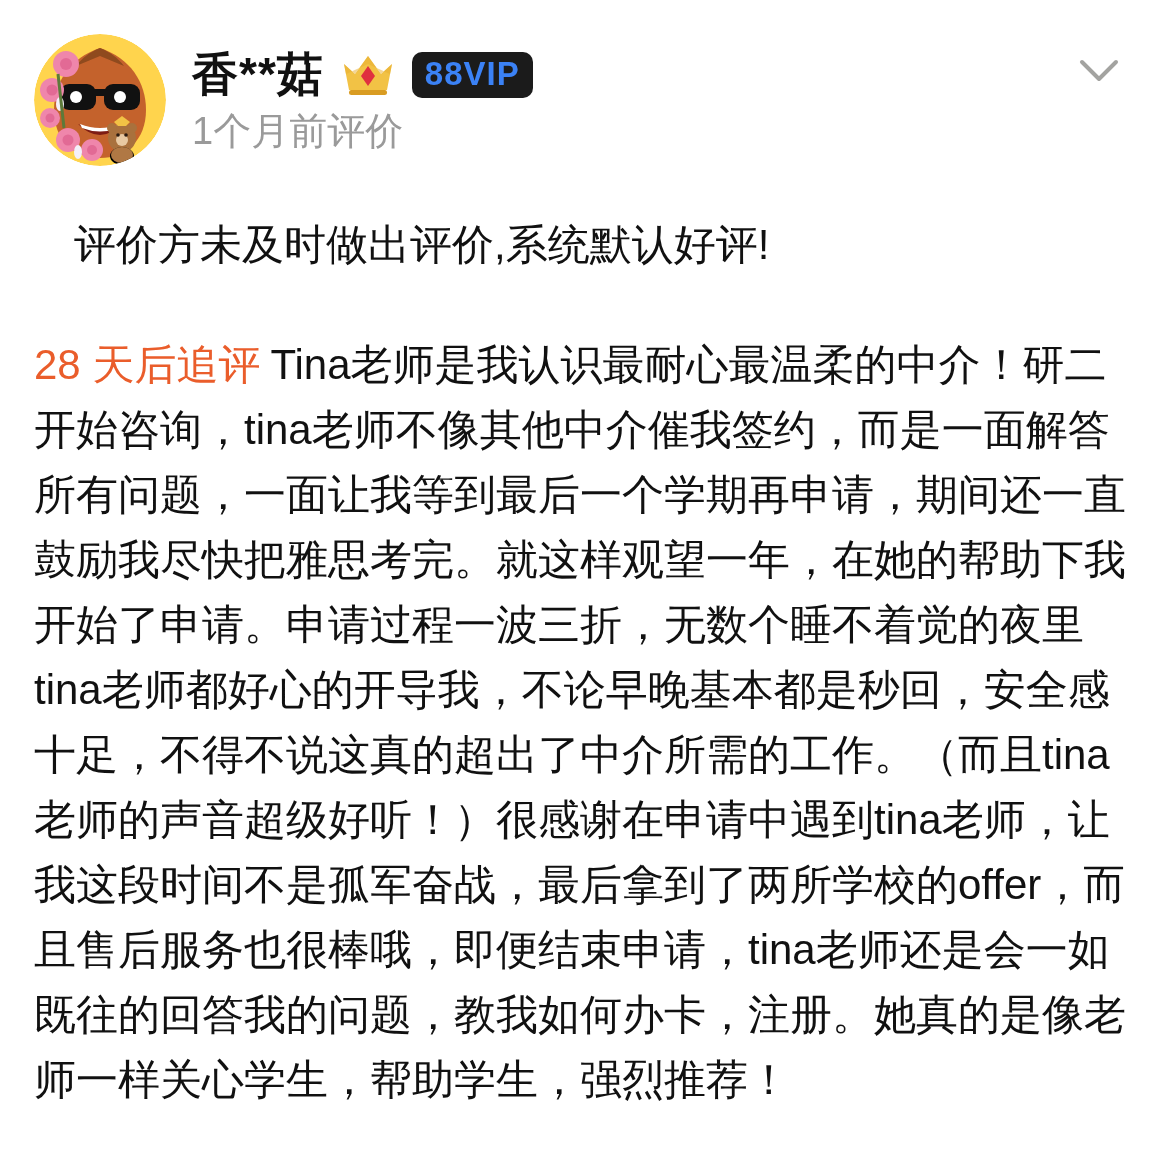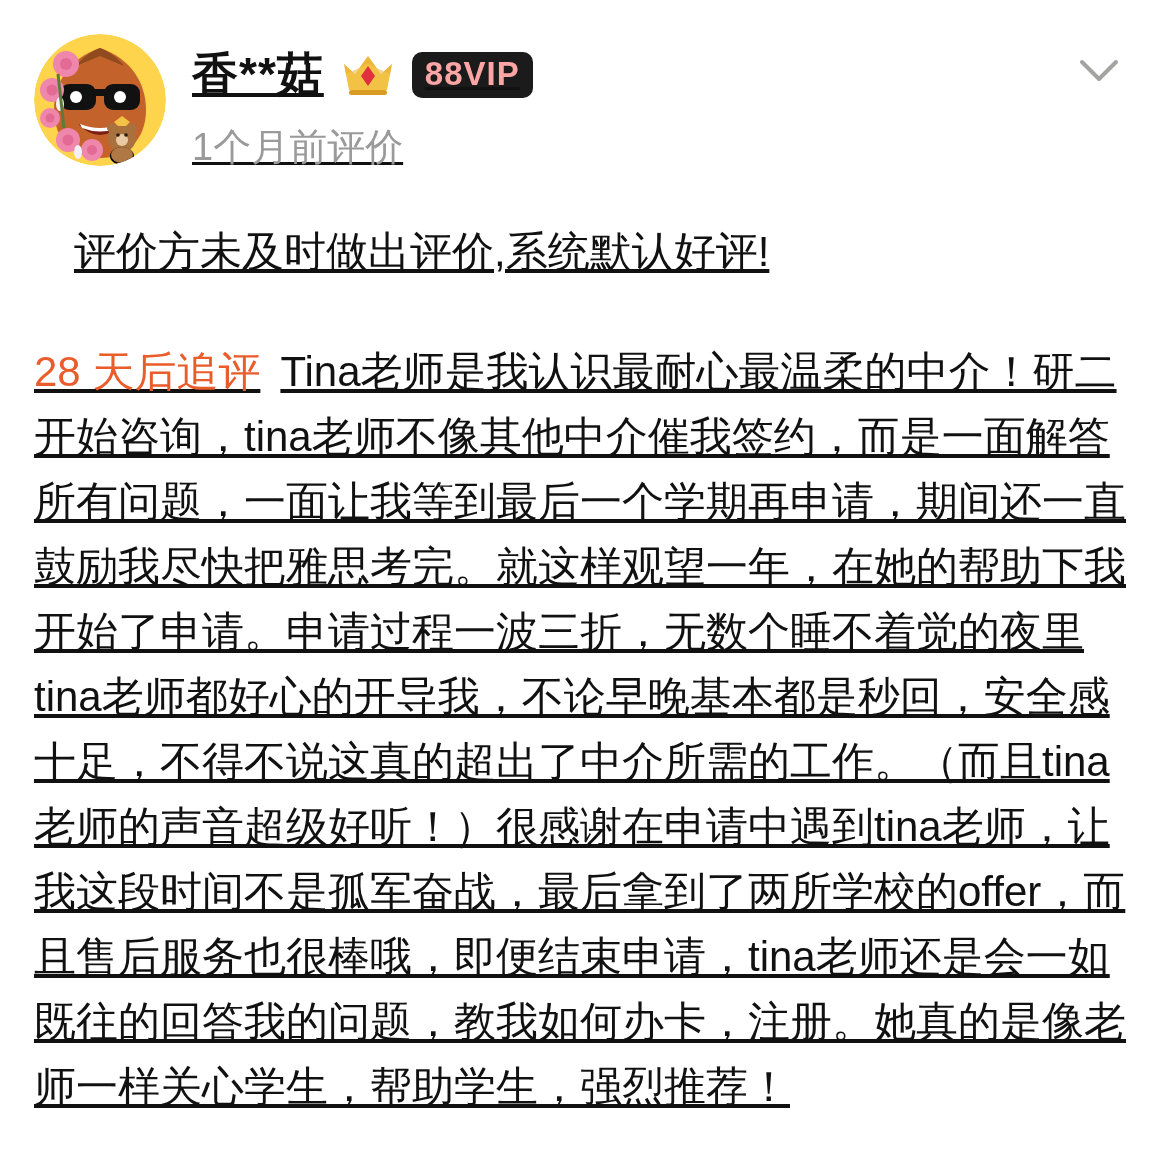--- a/index.html
+++ b/index.html
@@ -3,21 +3,21 @@
 <meta charset="utf-8">
 <style>
   * { margin: 0; padding: 0; box-sizing: border-box; }
   html, body { width: 1170px; height: 1170px; background: #ffffff; }
   body {
     font-family: "Liberation Sans", "DejaVu Sans", sans-serif;
     color: #111111;
     position: relative;
     overflow: hidden;
   }
-  .page { padding: 34px 40px 0 34px; position: relative; text-decoration: underline; }
+  .page { padding: 34px 40px 0 34px; position: relative; }
 
   
   .header { display: flex; align-items: flex-start; position: relative; }
   .avatar {
     width: 132px; height: 132px; border-radius: 50%;
     overflow: hidden; flex: 0 0 auto;
   }
   .avatar svg { display: block; width: 100%; height: 100%; }
   .header-info { margin-left: 26px; padding-top: 10px; }
   .name-row { display: flex; align-items: center; }
@@ -27,28 +27,28 @@
     margin-left: 16px;
     background: #1b1b1b;
     color: #f6eedd;
     font-size: 33px;
     font-weight: 600;
     border-radius: 10px;
     padding: 4px 13px 6px 13px;
     letter-spacing: 1px;
     line-height: 1.1;
   }
-  .timestamp { margin-top: 16px; font-size: 38px; color: #9a9a9a; }
+  .timestamp { font-size: 38px; color: #9a9a9a; }
   .chevron { position: absolute; right: 8px; top: 22px; cursor: pointer; }
 
   
   .review { margin-top: 46px; }
   .system-note { font-size: 42px; line-height: 65px; color: #111; margin-left: 40px; }
   .followup { margin-top: 55px; font-size: 42px; line-height: 65px; color: #111; }
-  .followup-label { color: #ea5d2b; margin-right: 20px; }
+  .followup-label { color: #ea5d2b; margin-right: 10px; }
 </style>
 </head>
 <body>
 
 <div class="page">
 
   <div class="header">
 
     <div class="avatar">
       <svg viewBox="0 0 132 132">
@@ -107,21 +107,21 @@
       <div class="name-row">
         <span class="username">香**菇</span>
         <span class="crown">
           <svg width="56" height="50" viewBox="0 0 56 50">
             <path d="M4 14 L 15 24 L 28 6 L 41 24 L 52 14 L 47 40 Q 28 46 9 40 Z" fill="#f2c245"></path>
             <path d="M4 14 L 15 24 L 28 6 L 41 24 L 52 14 L 50 24 L 28 14 L 6 24 Z" fill="#e8ae2f" opacity="0.5"></path>
             <path d="M28 16 L 35 26 L 28 36 L 21 26 Z" fill="#e0303f"></path>
             <rect x="9" y="40" width="38" height="5" rx="2.5" fill="#d99c22"></rect>
           </svg>
         </span>
-        <span class="vip-badge" style="background: rgb(27, 27, 27); color: #fca5a5;">88VIP</span>
+        <span class="vip-badge" style="background: rgb(27, 27, 27); color: #3b82f6;">88VIP</span>
       </div>
       <div class="timestamp">1个月前评价</div>
     </div>
 
     <div class="chevron">
       <svg width="46" height="30" viewBox="0 0 46 30">
         <polyline points="6,6 23,23 40,6" fill="none" stroke="#a3a3a0" stroke-width="4" stroke-linecap="round" stroke-linejoin="round"></polyline>
       </svg>
     </div>
   </div>

